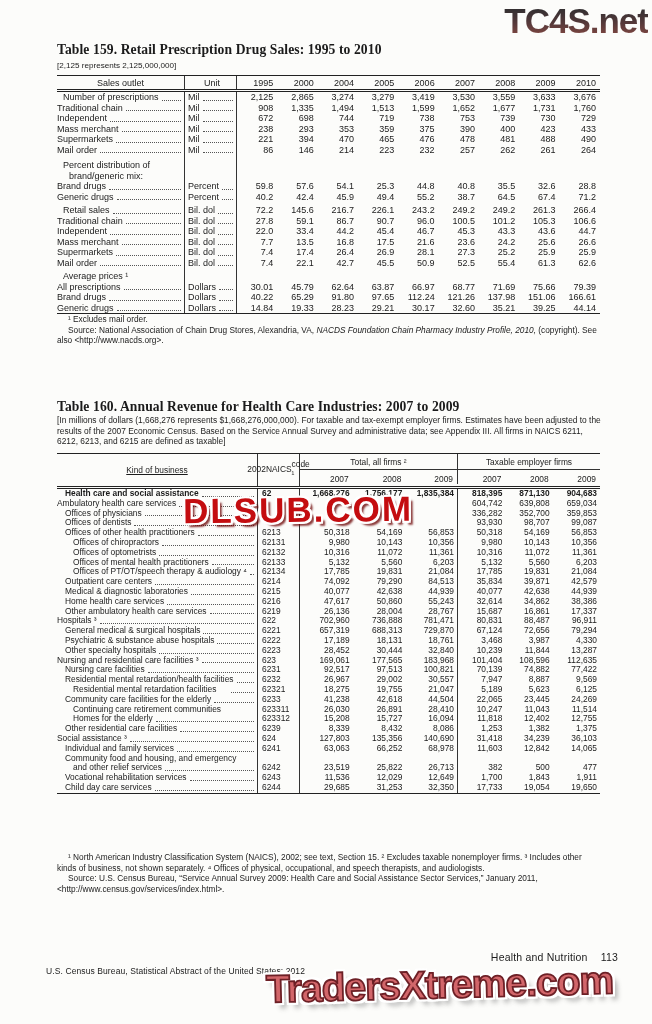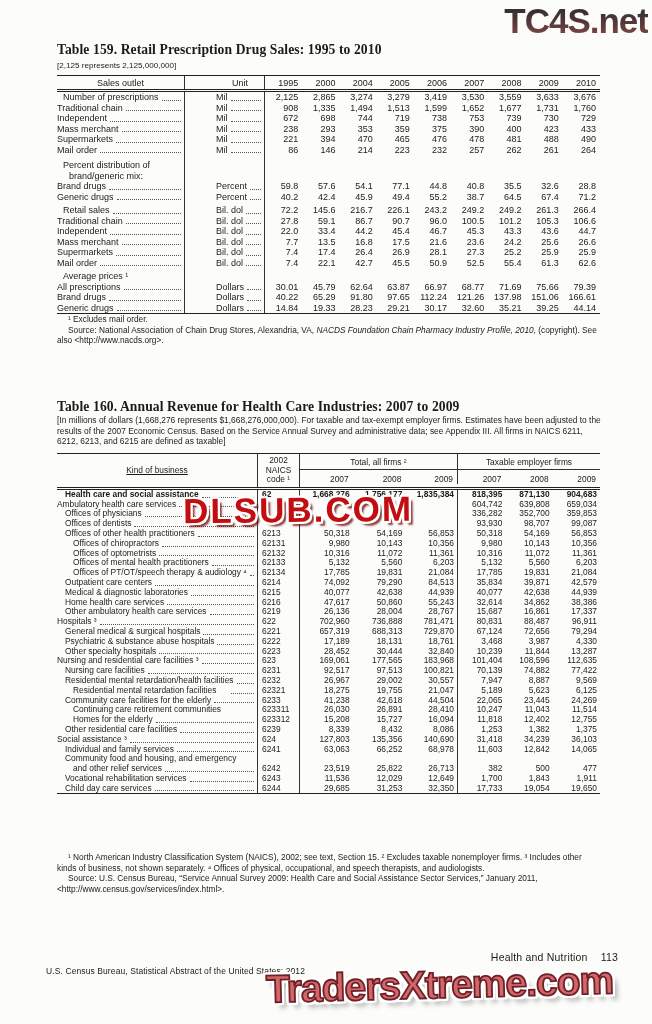--- a/index.html
+++ b/index.html
@@ -26,36 +26,36 @@
   
   .leader { flex: 1 1 0; min-width: 0; border-bottom: 1px dotted #555; margin: 0 3px 2px 3px; }
   .vc, .k-val { text-align: right; }
 
   
   #t159 { position: absolute; left: 57px; top: 75px; width: 543px; font-size: 9px;
           border-bottom: 1.4px solid #222; }
   .t159-head { display: flex; border-top: 1.4px solid #222; border-bottom: 3px double #222; height: 17px; }
   .t159-head .c-label, .t159-head .c-unit { display: flex; align-items: center; justify-content: center; }
   .c-label { width: 128px; border-right: 1px solid #333; display: flex; }
-  .c-unit  { width: 52px;  border-right: 1.4px solid #333; display: flex; padding-left: 3px; margin-left: 28px; }
+  .c-unit  { width: 52px;  border-right: 1.4px solid #333; display: flex; padding-left: 3px; }
   .c-data  { flex: 1; display: flex; }
   .yc { flex: 1; text-align: right; padding-right: 4px; display:flex; align-items:center; justify-content:flex-end; }
   .t-row { display: flex; min-height: 10.5px; line-height: 10.5px; }
   .t-row .vc { flex: 1; padding-right: 4px; }
   .t-row.headrow .c-label { display: block; }
   .hl0 { padding-left: 6px; }
   .hl1 { padding-left: 12px; }
   .lt { white-space: nowrap; }
 
   
   #t160 { position: absolute; left: 57px; top: 453px; width: 543px; font-size: 8.4px;
           border-bottom: 1.4px solid #222; }
   .t160-head { display: flex; border-top: 1.4px solid #222; border-bottom: 3px double #222; }
   .h-label { width: 201px; border-right: 1px solid #333; display: flex; align-items: center; justify-content: center; text-decoration: underline; }
-  .h-naics { width: 42px; border-right: 1px solid #333; display: flex; flex-direction: column;
+  .h-naics { width: 42px; border-right: 1px solid #333; display: flex; flex-direction: row;
              align-items: center; justify-content: center; line-height: 9.6px; padding: 2px 0; }
   .h-groups { flex: 1; display: flex; flex-direction: column; }
   .h-grouprow { display: flex; height: 16px; }
   .h-group { display: flex; align-items: center; justify-content: center; border-bottom: 1px solid #333; }
   .h-group.total { width: 158px; border-right: 1px solid #333; }
   .h-group.tax   { flex: 1; }
   .h-years { display: flex; height: 16px; align-items: flex-end; padding-bottom: 2px; }
   .hy { display: flex; justify-content: flex-end; padding-right: 4px; }
   .hy.w1 { width: 52.67px; } .hy.w2 { width: 47.33px; }
   .hy.sep { border-right: 1px solid #333; height: 16px; align-items: flex-end; }
@@ -277,21 +277,21 @@
             <span class="leader"></span>
           </div>
           <div class="c-unit">
             <span class="lt">Percent</span>
             <span class="leader"></span>
           </div>
           <div class="c-data">
             <div class="vc">59.8</div>
             <div class="vc">57.6</div>
             <div class="vc">54.1</div>
-            <div class="vc">77.1</div>
+            <div class="vc">25.3</div>
             <div class="vc">44.8</div>
             <div class="vc">40.8</div>
             <div class="vc">35.5</div>
             <div class="vc">32.6</div>
             <div class="vc">28.8</div>
           </div>
         </div>
         <div class="t-row">
           <div class="c-label" style="padding-left: 0px;">
             <span class="lt">Generic drugs</span>

